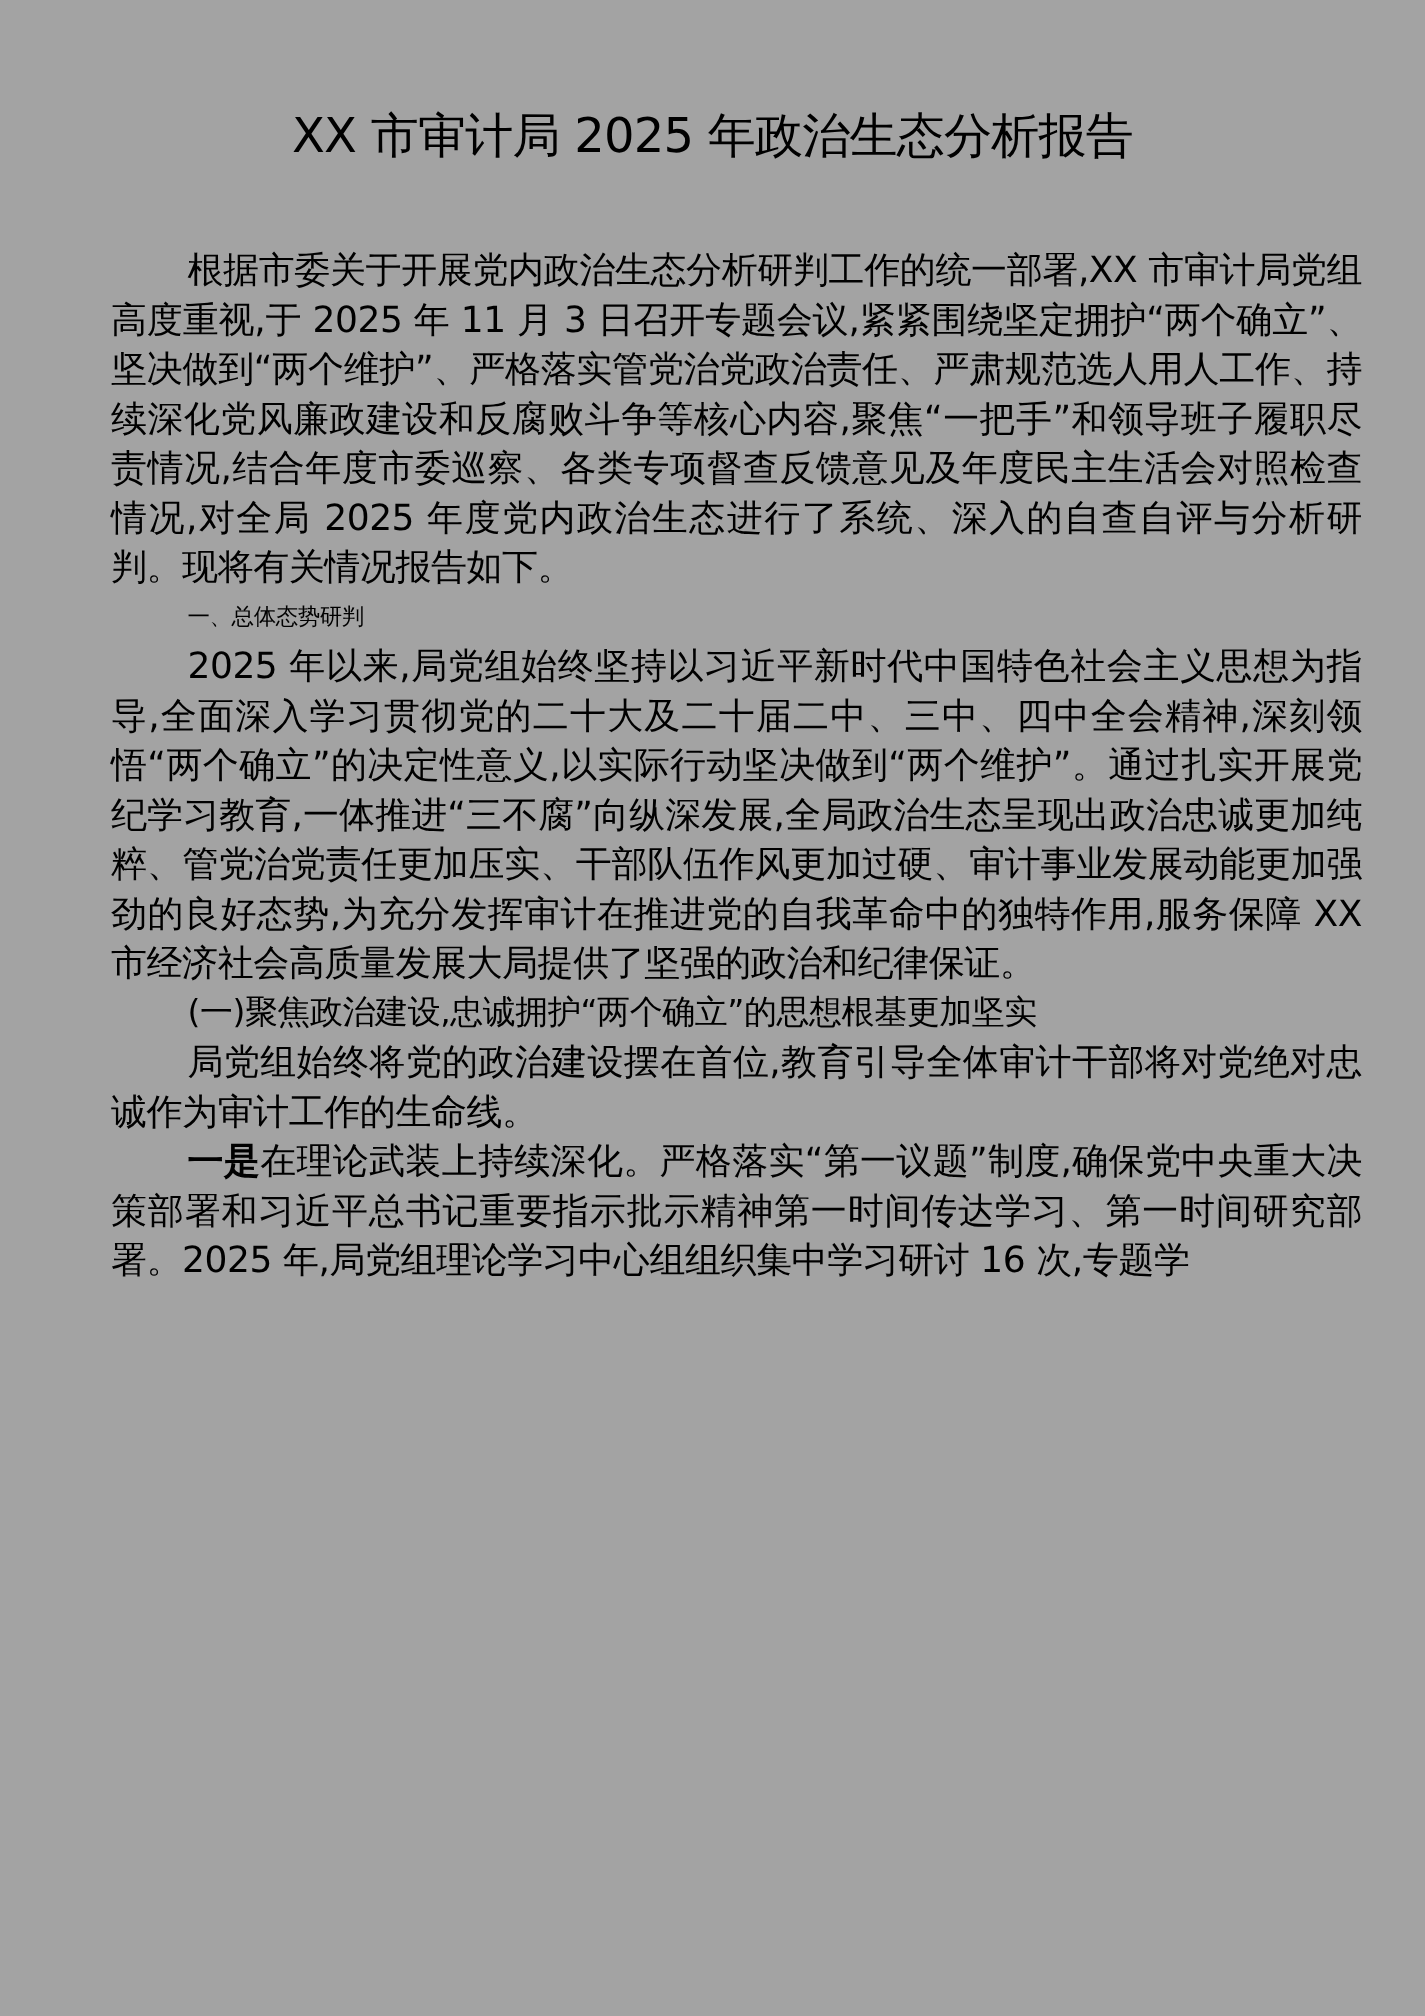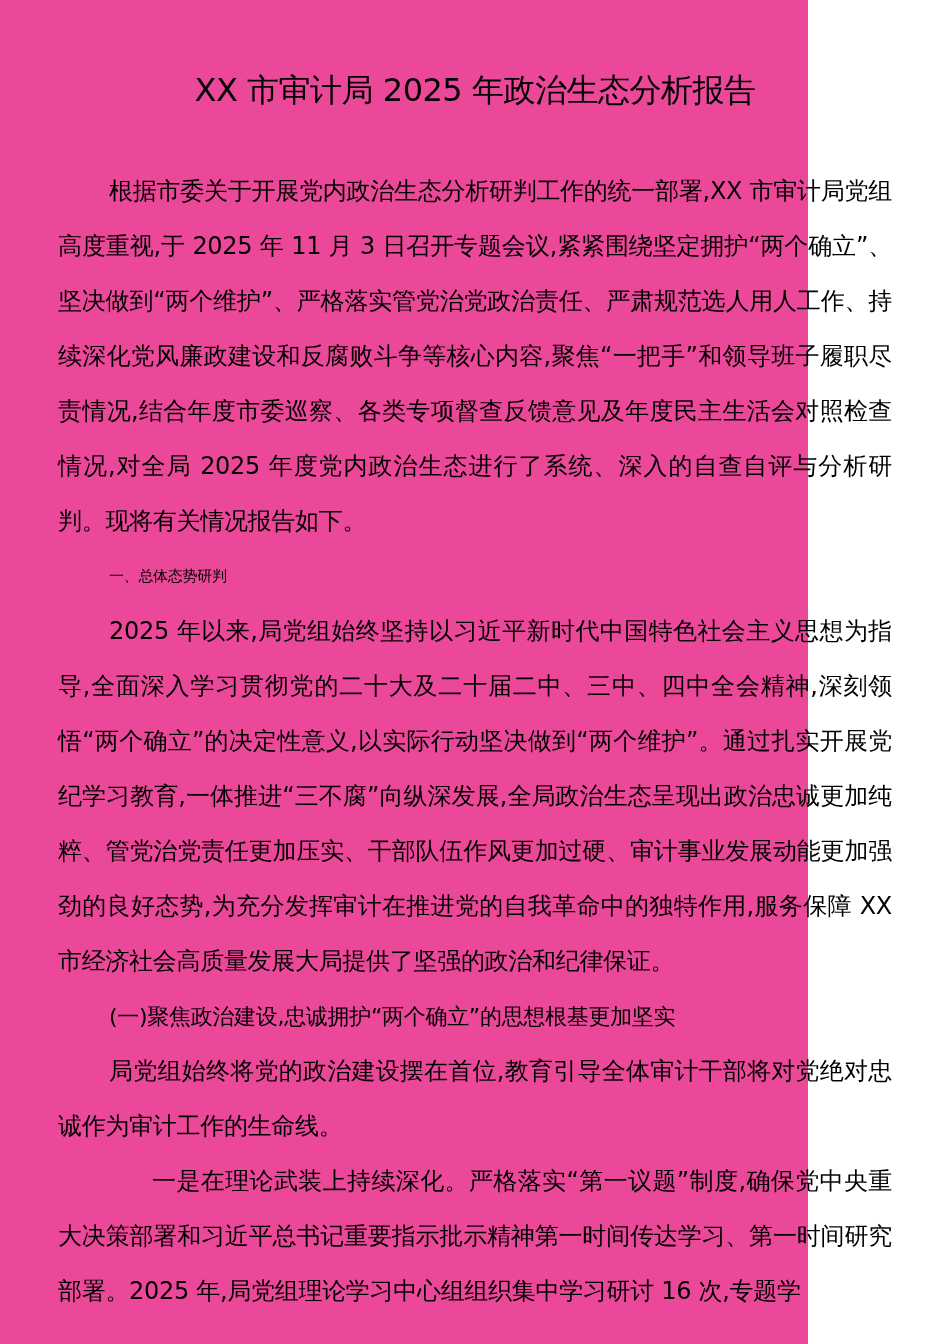--- a/index.html
+++ b/index.html
@@ -12,64 +12,63 @@
       height: 1344px;
       overflow: hidden;
       position: relative;
       font-family: "DejaVu Sans", "Liberation Sans", sans-serif;
       color: #000000;
     }
     .page {
       position: absolute;
       left: 0;
       top: 0;
-      width: 808px;
+      width: 950px;
       height: 1344px;
-      background: #ec4899;
+      background: #a3a3a3;
     }
     .title {
       position: absolute;
       top: 66px;
       left: 0;
       width: 950px;
       text-align: center;
       font-size: 32px;
       line-height: 48px;
       letter-spacing: -0.5px;
       margin: 0;
       font-weight: normal;
     }
     .body {
       position: absolute;
-      left: 58px;
+      left: 74px;
       top: 164px;
       width: 834px;
       font-size: 24px;
-      line-height: 55px;
+      line-height: 33px;
       text-align: justify;
       letter-spacing: -0.3px;
     }
     .para {
       margin: 0;
       text-indent: 51px;
       text-align: justify;
     }
     .heading {
       margin: 0;
       text-indent: 51px;
       font-size: 15px;
     }
     .subheading {
       margin: 0;
       text-indent: 51px;
       font-size: 22px;
     }
     .lead-bold {
-      font-weight: normal;
-      margin-left: 43px;
+      font-weight: bold;
     }
   </style>
 </head>
 <body>
 
 <div class="page">
   <h1 class="title">XX 市审计局 2025 年政治生态分析报告</h1>
 
   <div class="body">
     <p class="para">根据市委关于开展党内政治生态分析研判工作的统一部署,XX 市审计局党组高度重视,于 2025 年 11 月 3 日召开专题会议,紧紧围绕坚定拥护“两个确立”、坚决做到“两个维护”、严格落实管党治党政治责任、严肃规范选人用人工作、持续深化党风廉政建设和反腐败斗争等核心内容,聚焦“一把手”和领导班子履职尽责情况,结合年度市委巡察、各类专项督查反馈意见及年度民主生活会对照检查情况,对全局 2025 年度党内政治生态进行了系统、深入的自查自评与分析研判。现将有关情况报告如下。</p>

